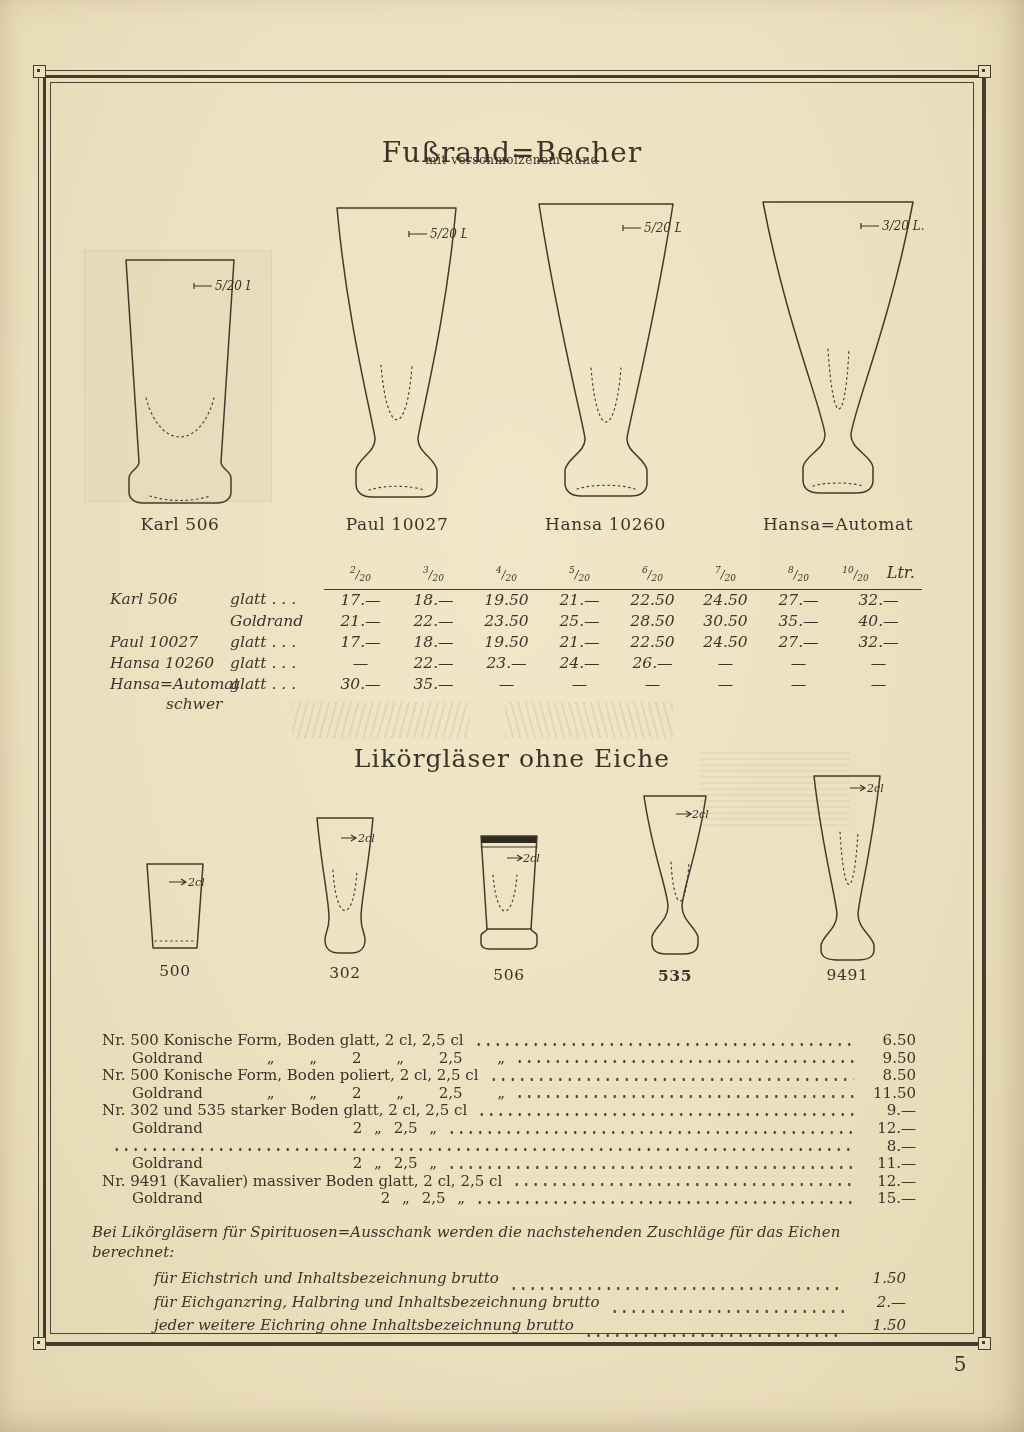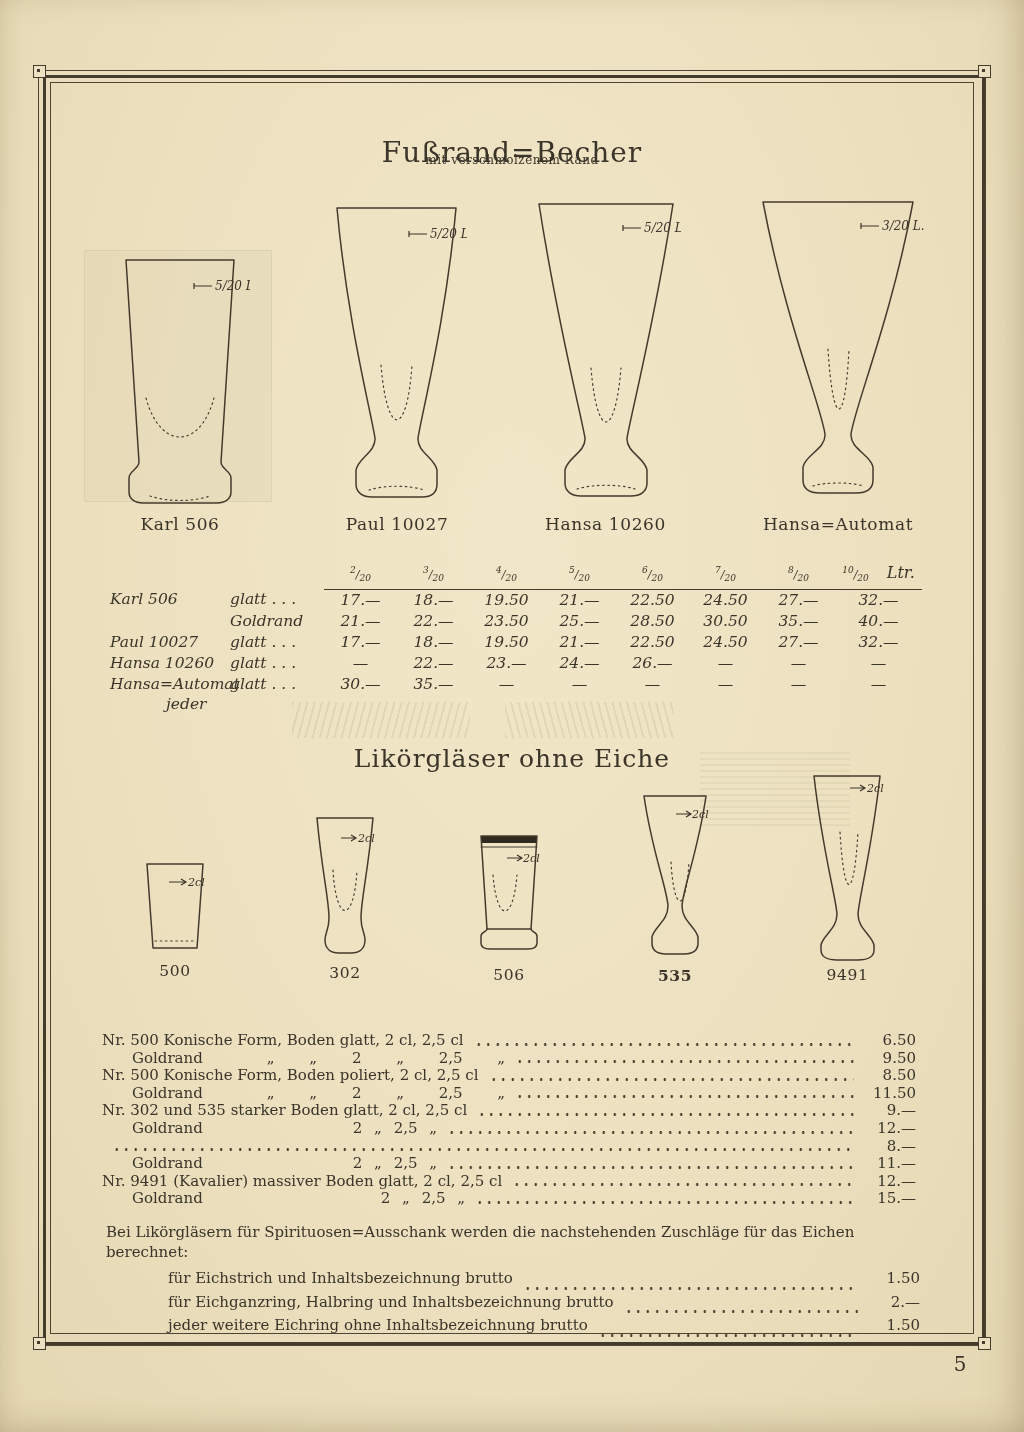--- a/index.html
+++ b/index.html
@@ -63,21 +63,21 @@
   .lline.gold .lead{margin-left:30px;}
   .spec{white-space:pre;}
   .spec.w2{margin-left:64px;word-spacing:30px;}
   .spec.w3{margin-left:150px;word-spacing:7px;}
   .spec.w3b{margin-left:178px;word-spacing:7px;}
   .dots{flex:1;align-self:flex-end;height:5px;margin:0 10px 3px 10px;
     background-image:radial-gradient(circle, #4a4030 1.1px, rgba(0,0,0,0) 1.5px);
     background-size:9.5px 5px;background-repeat:repeat-x;background-position:0 1px;}
   .price{width:52px;text-align:right;white-space:nowrap;}
   
-  #note{position:absolute;left:106px;top:1222px;width:814px;font-size:15px;}
+  #note{position:absolute;left:92px;top:1222px;width:814px;font-size:15px;font-style:italic;}
   .note-intro{line-height:20px;margin-bottom:7px;}
   .nline{display:flex;align-items:baseline;height:23.6px;margin-left:62px;white-space:nowrap;}
   
   #pagenum{position:absolute;left:938px;top:1352px;width:44px;text-align:center;font-size:20px;}
 </style>
 </head>
 <body>
 
 <div class="ghost" id="ghost-box1"></div>
 <div class="ghost" id="ghost-band1"></div>
@@ -195,21 +195,21 @@
     <td class="c-size">—</td>
     <td class="c-size">22.—</td>
     <td class="c-size">23.—</td>
     <td class="c-size">24.—</td>
     <td class="c-size">26.—</td>
     <td class="c-size">—</td>
     <td class="c-size">—</td>
     <td class="c-size last">—</td>
   </tr>
   <tr>
-    <td class="c-name"><span>Hansa=Automat</span><div class="subname">jeder</div></td>
+    <td class="c-name"><span>Hansa=Automat</span><div class="subname">schwer</div></td>
     <td class="c-fin">glatt . . .</td>
     <td class="c-size">30.—</td>
     <td class="c-size">35.—</td>
     <td class="c-size">—</td>
     <td class="c-size">—</td>
     <td class="c-size">—</td>
     <td class="c-size">—</td>
     <td class="c-size">—</td>
     <td class="c-size last">—</td>
   </tr>

